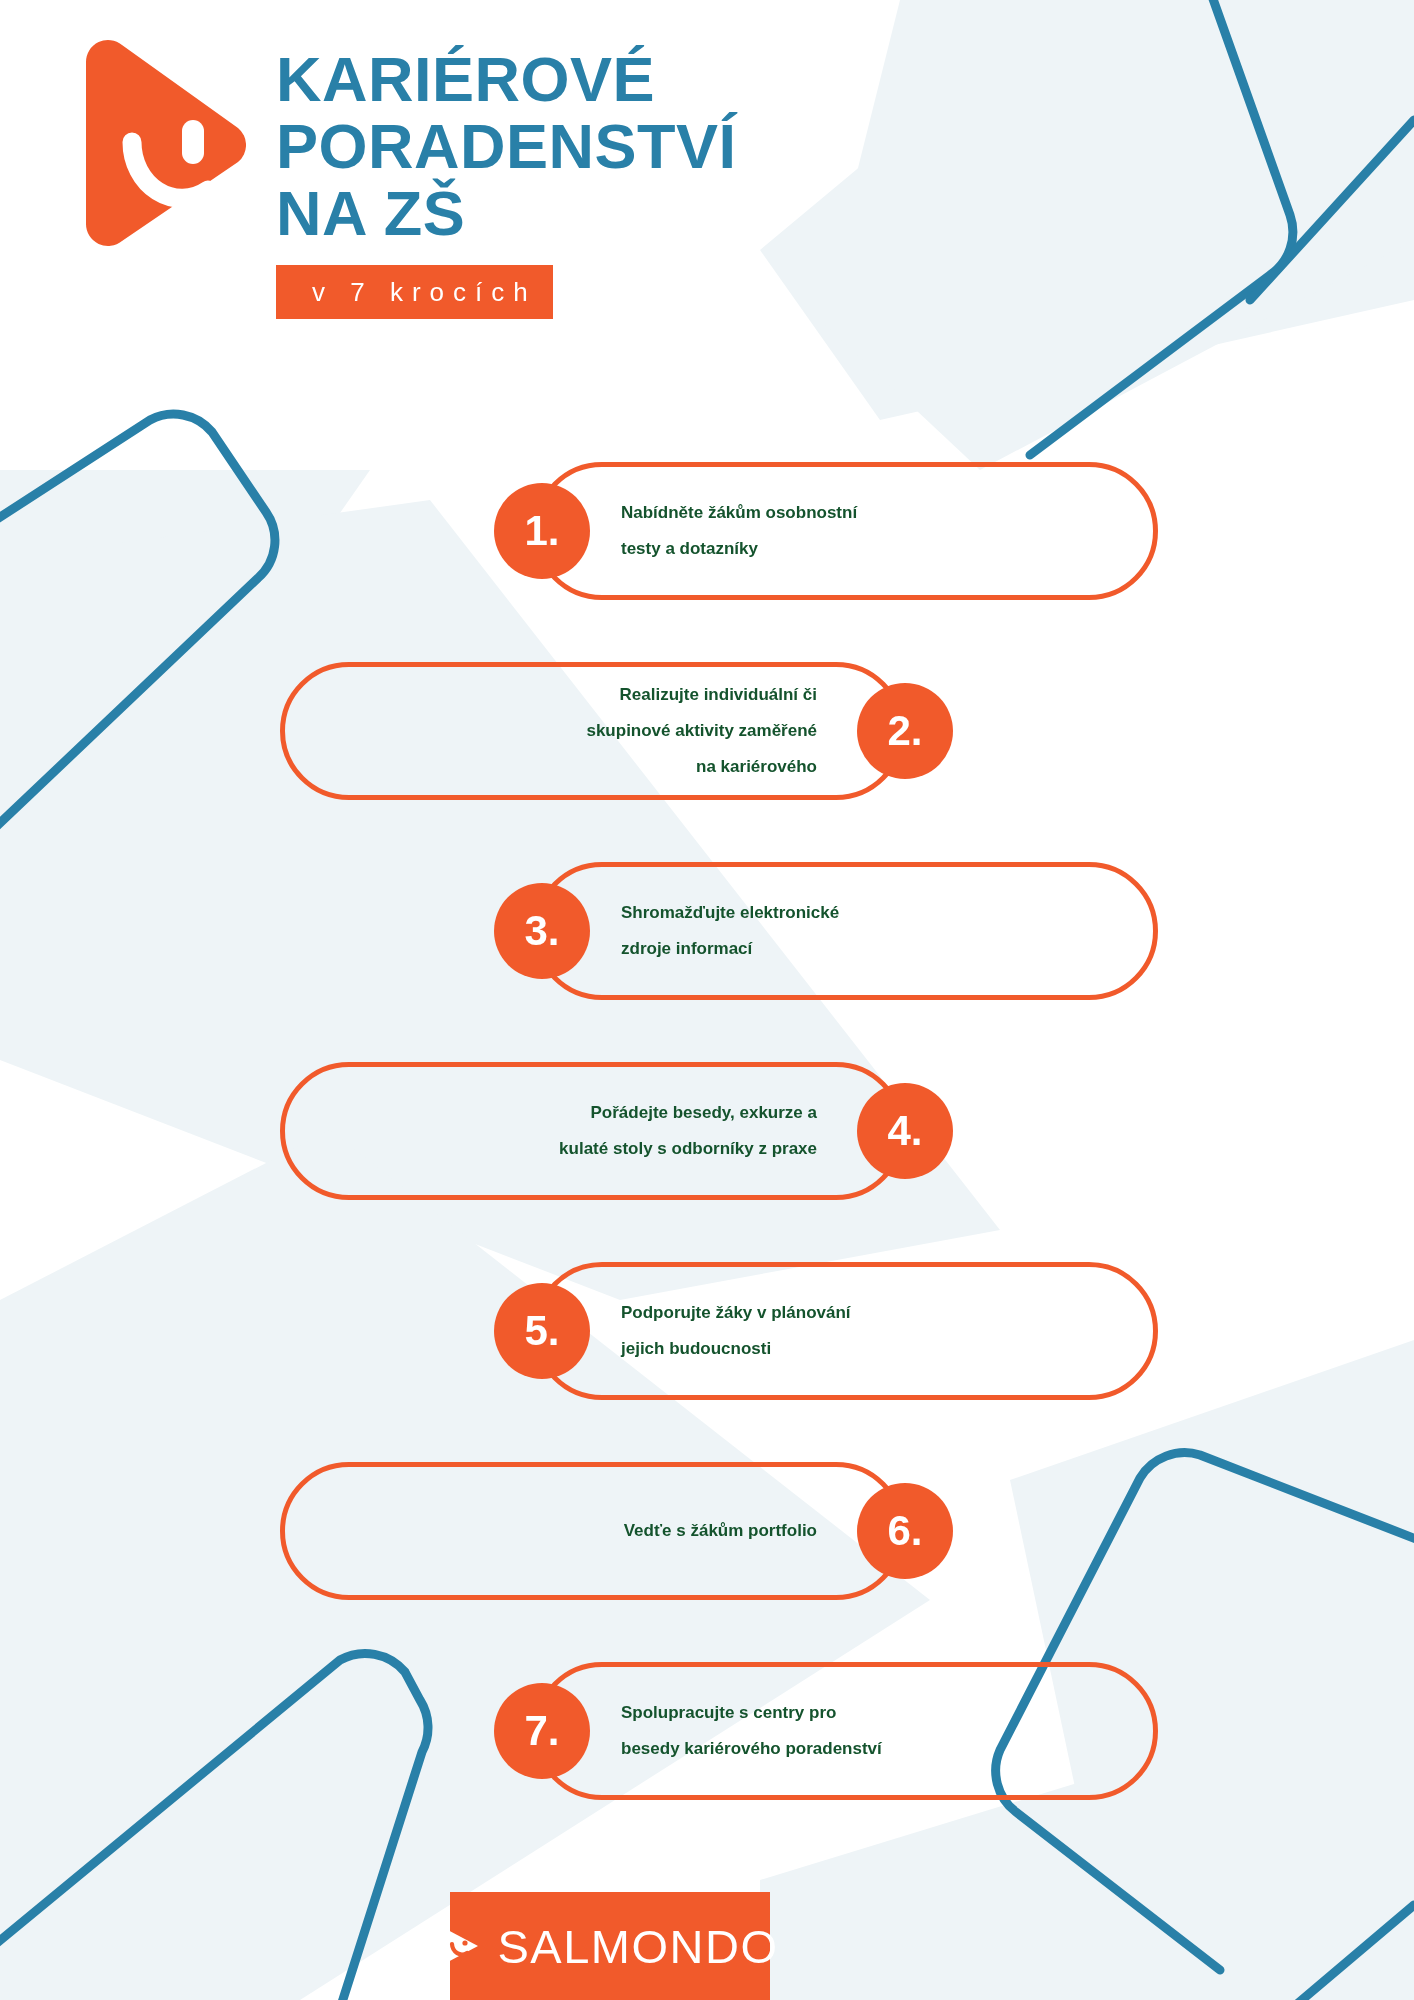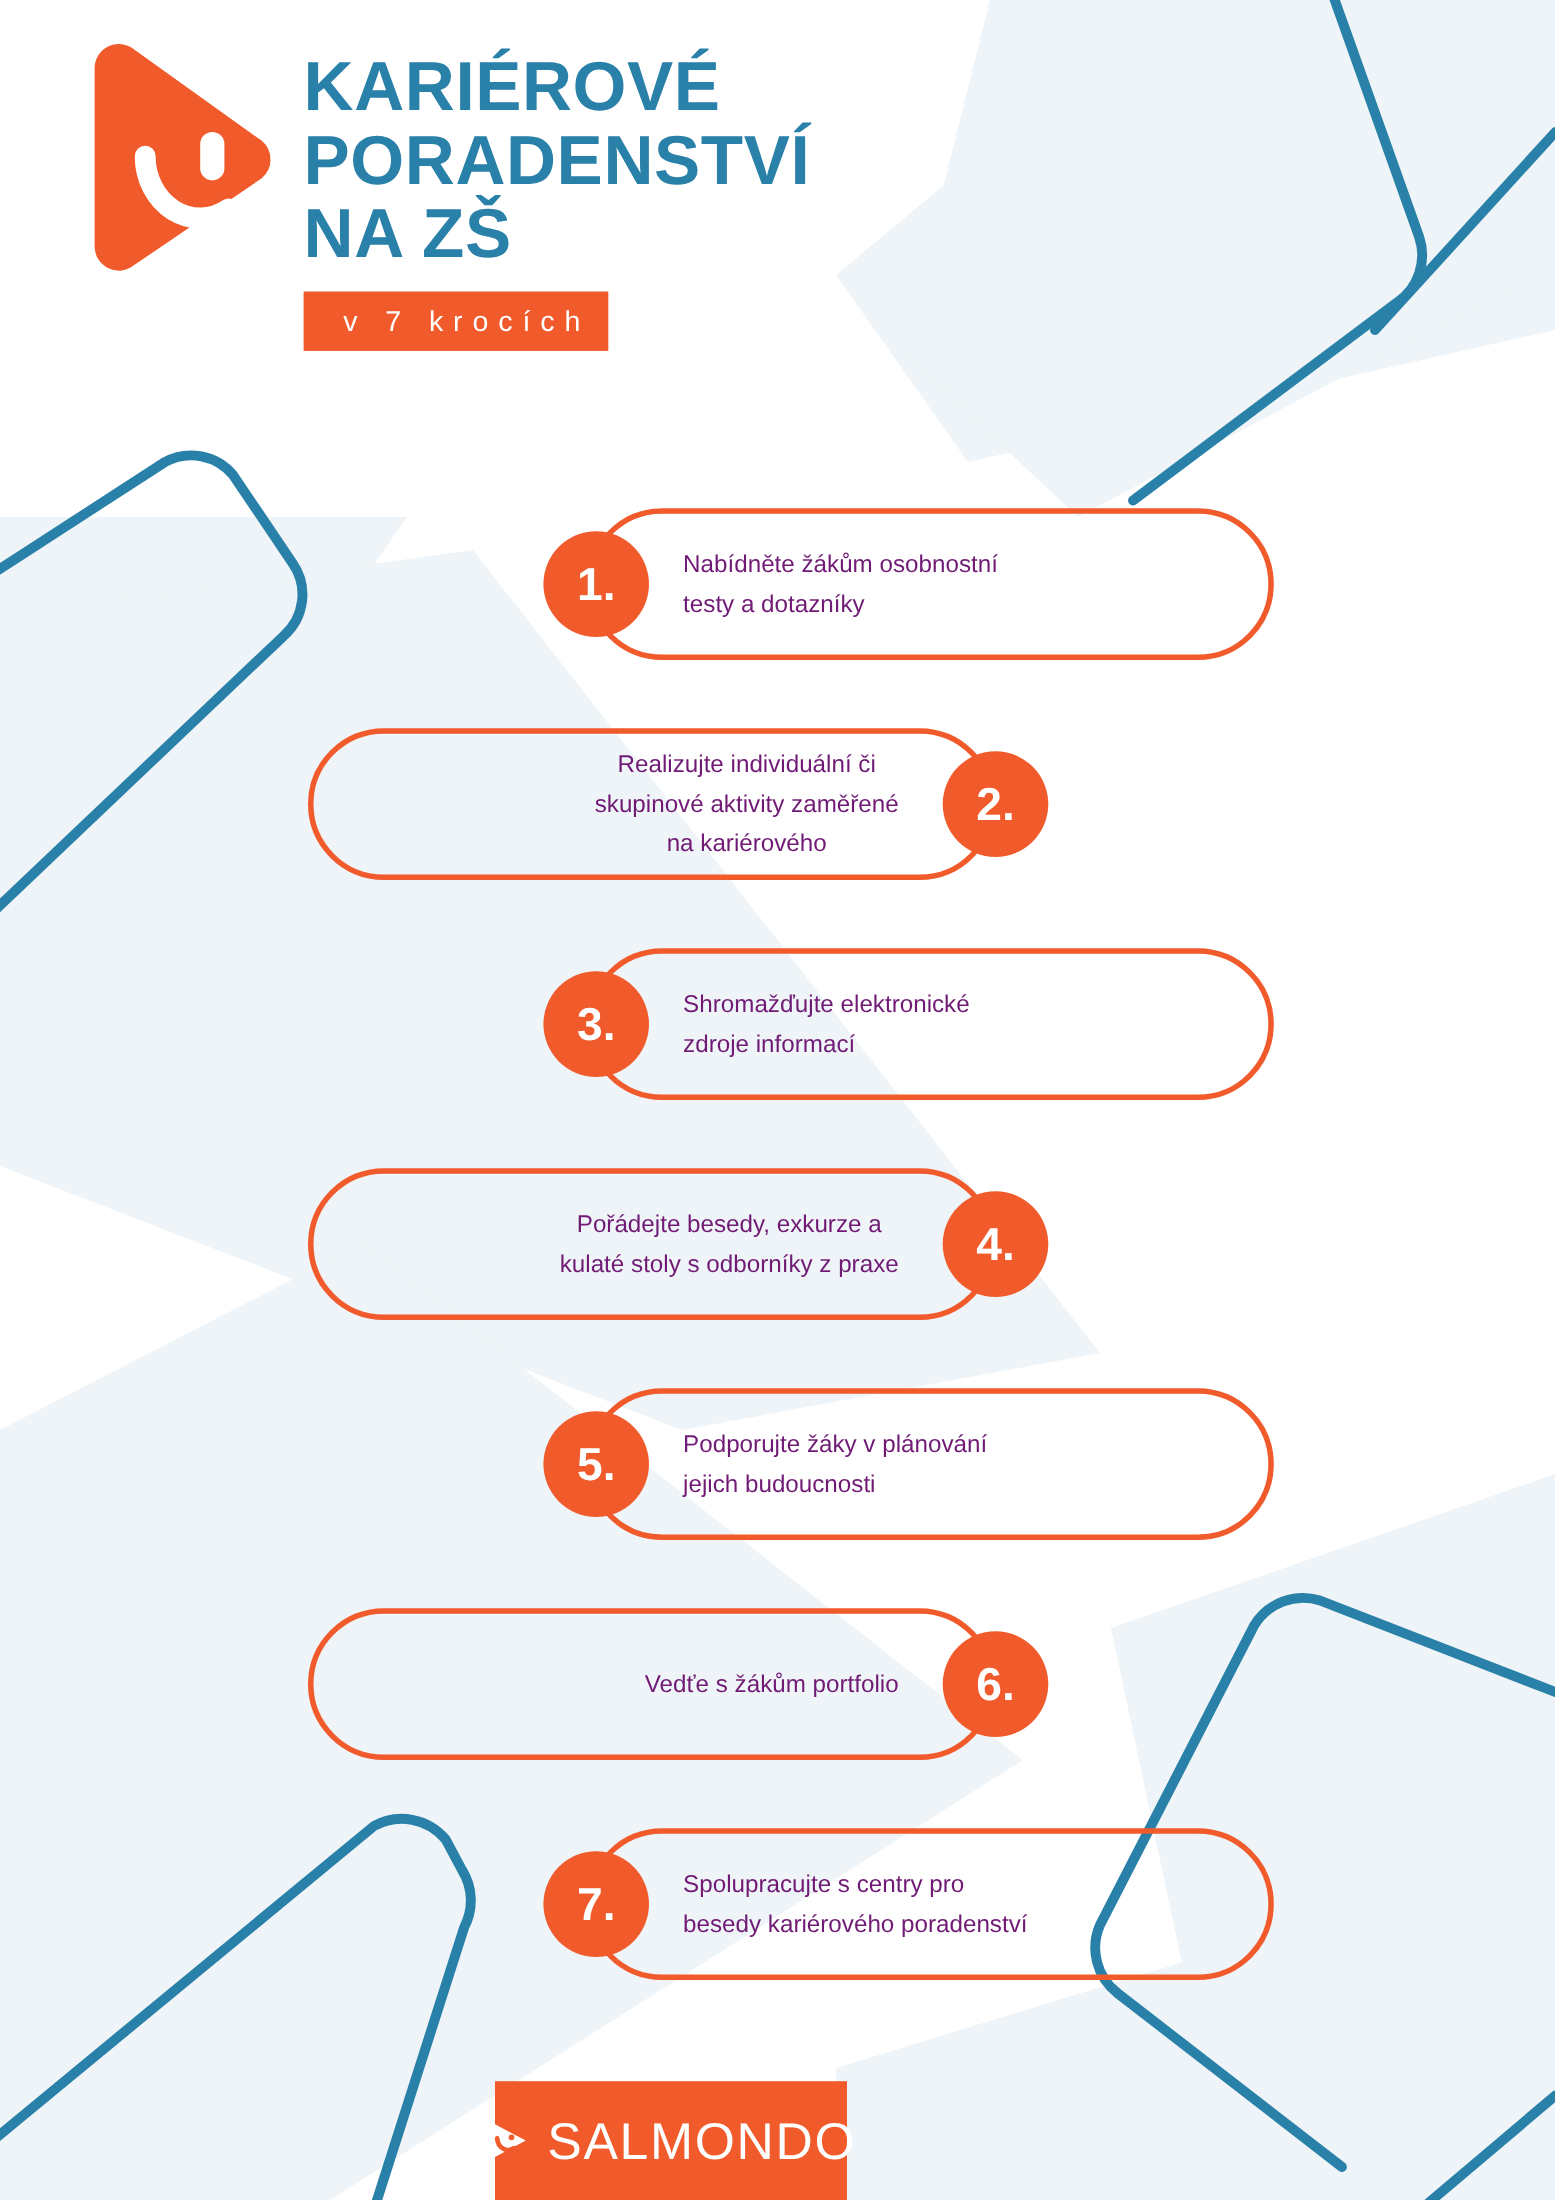--- a/index.html
+++ b/index.html
@@ -116,28 +116,28 @@
 
   .step-row.align-right .step-card {
     left: 280px;
     width: 625px;
     justify-content: flex-end;
     padding-right: 83px;
     padding-left: 34px;
   }
 
   .step-text {
-    color: #701a75;
-    font-size: 22px;
-    font-weight: 400;
+    color: #14532d;
+    font-size: 17px;
+    font-weight: 700;
     line-height: 36px;
   }
 
   .step-row.align-left .step-text { text-align: left; }
-  .step-row.align-right .step-text { text-align: center; }
+  .step-row.align-right .step-text { text-align: right; }
 
   .step-badge {
     position: absolute;
     top: 31px;
     width: 96px;
     height: 96px;
     border-radius: 50%;
     background: #f15a2b;
     color: #ffffff;
     font-size: 42px;

